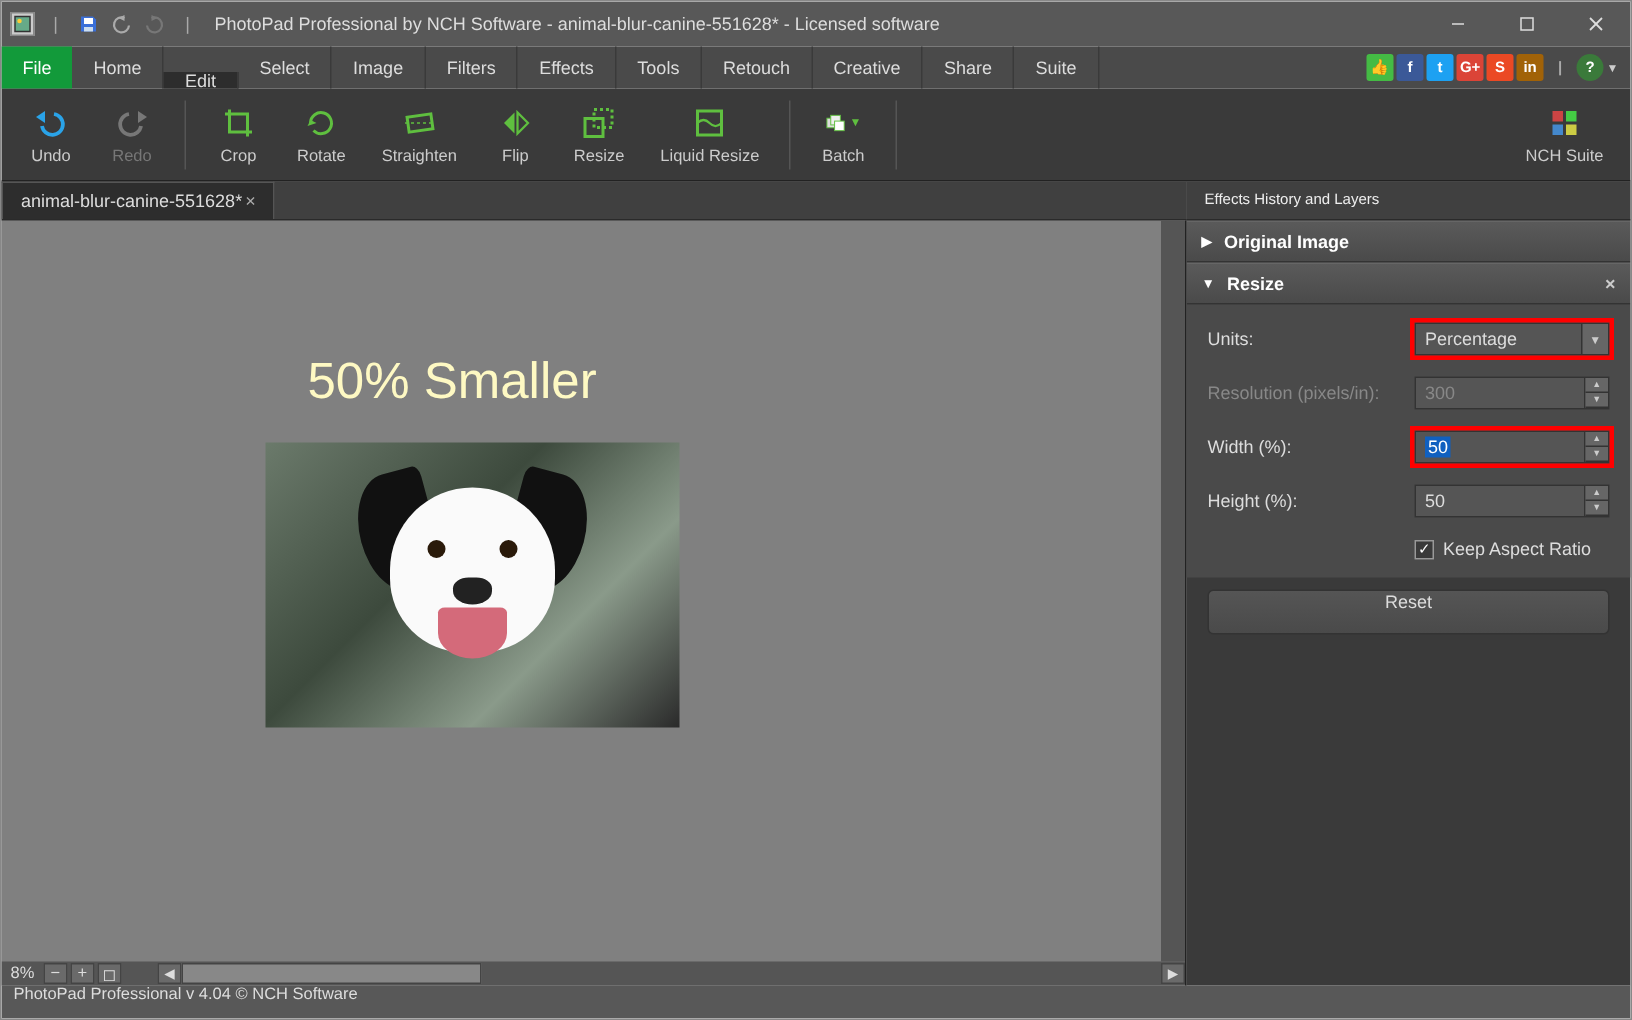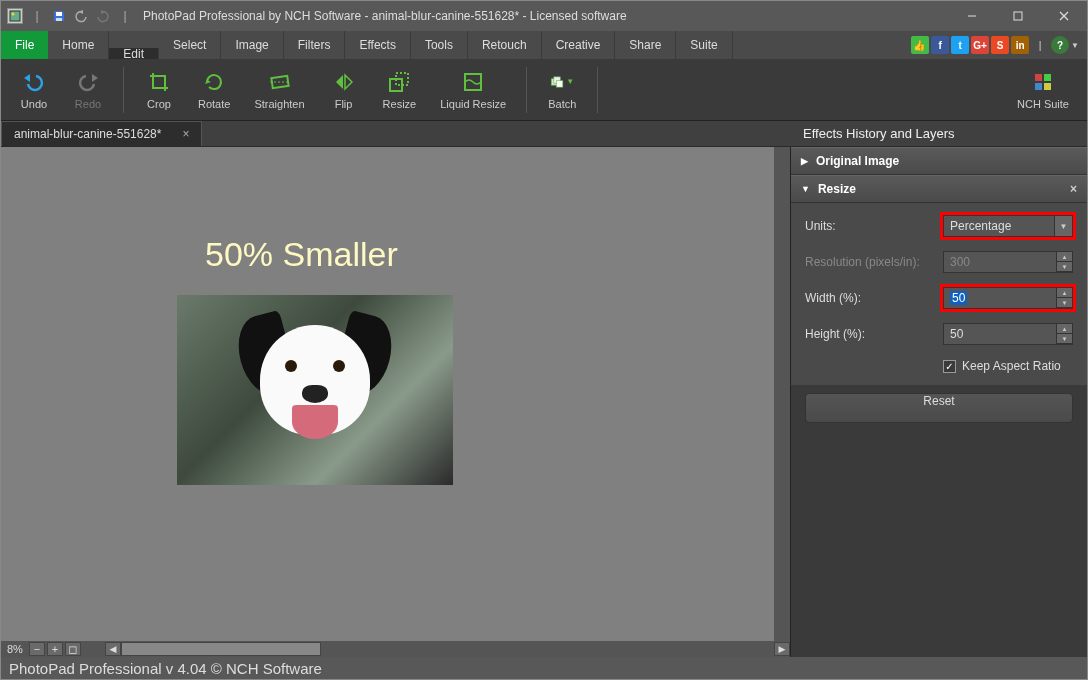--- a/index.html
+++ b/index.html
@@ -21,21 +21,21 @@
 .toolbar { height: 62px; background: #3a3a3a; display: flex; align-items: center; padding: 0 8px; gap: 4px; border-bottom: 1px solid #222; }
 .tool-btn { display: flex; flex-direction: column; align-items: center; justify-content: center; color: #ccc; font-size: 11px; padding: 4px 10px; min-width: 50px; gap: 4px; }
 .tool-btn.disabled { color: #777; }
 .tool-icon { width: 24px; height: 24px; display: flex; align-items: center; justify-content: center; }
 .tool-sep { width: 1px; height: 46px; background: #555; margin: 0 6px; }
 .tool-spacer { flex: 1; }
 
 .workspace { display: flex; height: calc(100% - 30px - 28px - 62px - 22px); }
 .canvas-area { flex: 1; display: flex; flex-direction: column; background: #3a3a3a; min-width: 0; }
 .doc-tabs { height: 26px; background: #404040; display: flex; align-items: stretch; border-bottom: 1px solid #2a2a2a; }
-.doc-tab { background: #2d2d2d; color: #ddd; font-size: 12px; padding: 0 12px; display: flex; align-items: center; gap: 21px; border: 1px solid #555; border-bottom: none; }
+.doc-tab { background: #2d2d2d; color: #ddd; font-size: 12px; padding: 0 12px; display: flex; align-items: center; gap: 2px; border: 1px solid #555; border-bottom: none; }
 .doc-tab .close-x { color: #aaa; font-size: 12px; }
 .canvas-viewport { flex: 1; background: #808080; position: relative; overflow: hidden; border-right: 1px solid #222; }
 .overlay-text { position: absolute; top: 88px; left: 204px; color: #fef9c3; font-size: 34px; font-family: "Segoe UI", sans-serif; }
 .image-placeholder { position: absolute; top: 148px; left: 176px; width: 276px; height: 190px; background: linear-gradient(135deg,#6b7a6b 0%, #3d4a3d 40%, #8a9a8a 70%, #2a2a2a 100%); display:flex; align-items:center; justify-content:center; overflow:hidden; }
 .dog-shape { position:relative; width:170px; height:170px; }
 .dog-head { position:absolute; top:20px; left:30px; width:110px; height:110px; background:#fafafa; border-radius:50% 50% 45% 45%; }
 .dog-ear-l { position:absolute; top:10px; left:10px; width:50px; height:80px; background:#111; border-radius:50% 10% 50% 50%; transform:rotate(-15deg); }
 .dog-ear-r { position:absolute; top:10px; right:10px; width:50px; height:80px; background:#111; border-radius:10% 50% 50% 50%; transform:rotate(15deg); }
 .dog-eye-l { position:absolute; top:55px; left:55px; width:12px; height:12px; background:#2a1a0a; border-radius:50%; }
 .dog-eye-r { position:absolute; top:55px; right:55px; width:12px; height:12px; background:#2a1a0a; border-radius:50%; }
@@ -44,41 +44,41 @@
 .canvas-scroll-v { position: absolute; right: 0; top: 0; width: 16px; height: calc(100% - 16px); background: #555; }
 .canvas-scroll-h { position: absolute; left: 0; bottom: 0; height: 16px; width: 100%; background: #555; display: flex; align-items: center; }
 .zoom-label { color: #ddd; font-size: 11px; padding: 0 6px; }
 .zoom-btn { width: 16px; height: 14px; background: #6a6a6a; color: #ddd; font-size: 11px; display: flex; align-items: center; justify-content: center; margin-right: 2px; border:1px solid #444; }
 .scroll-thumb-h { height:14px; background:#888; position:absolute; left:120px; width:200px; border:1px solid #444; }
 .scroll-arrow { width:16px; height:14px; background:#6a6a6a; color:#ddd; font-size:9px; display:flex; align-items:center; justify-content:center; position:absolute; border:1px solid #444;}
 .scroll-arrow.left { left: 104px; }
 .scroll-arrow.right { right: 0; }
 
 .side-panel { width: 296px; background: #3a3a3a; display: flex; flex-direction: column; }
-.panel-title { height: 26px; background: #404040; color: #eee; font-size: 13px; padding: 0 12px; display: flex; align-items: center; border-bottom:1px solid #2a2a2a; }
+.panel-title { height: 26px; background: #404040; color: #eee; font-size: 10px; padding: 0 12px; display: flex; align-items: center; border-bottom:1px solid #2a2a2a; }
 .section-header { height: 28px; background: linear-gradient(#5a5a5a,#4a4a4a); color: #fff; font-size: 12px; font-weight: bold; display: flex; align-items: center; padding: 0 10px; gap: 8px; border-top: 1px solid #666; border-bottom: 1px solid #333; }
 .section-header .caret { font-size: 9px; }
 .section-header .hx { margin-left: auto; color: #ccc; font-size: 12px; }
 .section-body { background: #4a4a4a; padding: 12px 14px; display: flex; flex-direction: column; gap: 14px; }
 .form-row { display: flex; align-items: center; }
 .form-label { width: 138px; color: #ddd; font-size: 12px; }
 .form-label.disabled { color: #888; }
 .form-field { flex: 1; display: flex; }
 .select-box, .num-box { flex: 1; height: 22px; background: #555; border: 1px solid #333; color: #ddd; font-size: 12px; display: flex; align-items: center; padding: 0 6px; position: relative; }
 .num-box.disabled { color: #888; }
 .spin-btns { position: absolute; right: 0; top: 0; width: 16px; height: 100%; display: flex; flex-direction: column; border-left:1px solid #333;}
 .spin-btn { flex: 1; background: #666; color: #ccc; font-size: 6px; display: flex; align-items: center; justify-content: center; border-bottom:1px solid #333;}
 .dd-btn { position: absolute; right: 0; top: 0; width: 18px; height: 100%; background: #666; display: flex; align-items: center; justify-content: center; color:#ccc; font-size:8px; border-left:1px solid #333;}
 .hl-red { outline: 3px solid #ff0000; outline-offset: 0px; }
 .sel-blue { background: #1060c0 !important; color: #fff !important; }
 .checkbox-row { display: flex; align-items: center; gap: 6px; padding-left: 138px; color: #ddd; font-size: 12px; }
 .checkbox { width: 13px; height: 13px; border: 1px solid #999; background: #3a3a3a; display: flex; align-items: center; justify-content: center; color: #fff; font-size: 10px; }
 .reset-btn { margin: 8px 14px 12px 14px; height: 30px; background: linear-gradient(#555,#4a4a4a); border: 1px solid #333; border-radius: 4px; color: #ddd; font-size: 12px; display: flex; align-items: flex-start; justify-content: center; }
 
-.statusbar { height: 22px; background: #585858; color: #ddd; font-size: 15px; display: flex; align-items: center; padding: 0 8px; }
+.statusbar { height: 22px; background: #585858; color: #ddd; font-size: 11px; display: flex; align-items: flex-start; padding: 0 8px; }
 </style>
 </head>
 <body>
 
 <div class="titlebar">
   <div class="titlebar-icons">
     <span class="mini-icon" style="background:#ccc;border:1px solid #888;">
       <svg width="12" height="12" viewBox="0 0 12 12">
           <rect x="1" y="1" width="10" height="10" fill="#6a8" stroke="#333"></rect>
           <circle cx="4" cy="4" r="1.5" fill="#fc3"></circle>

